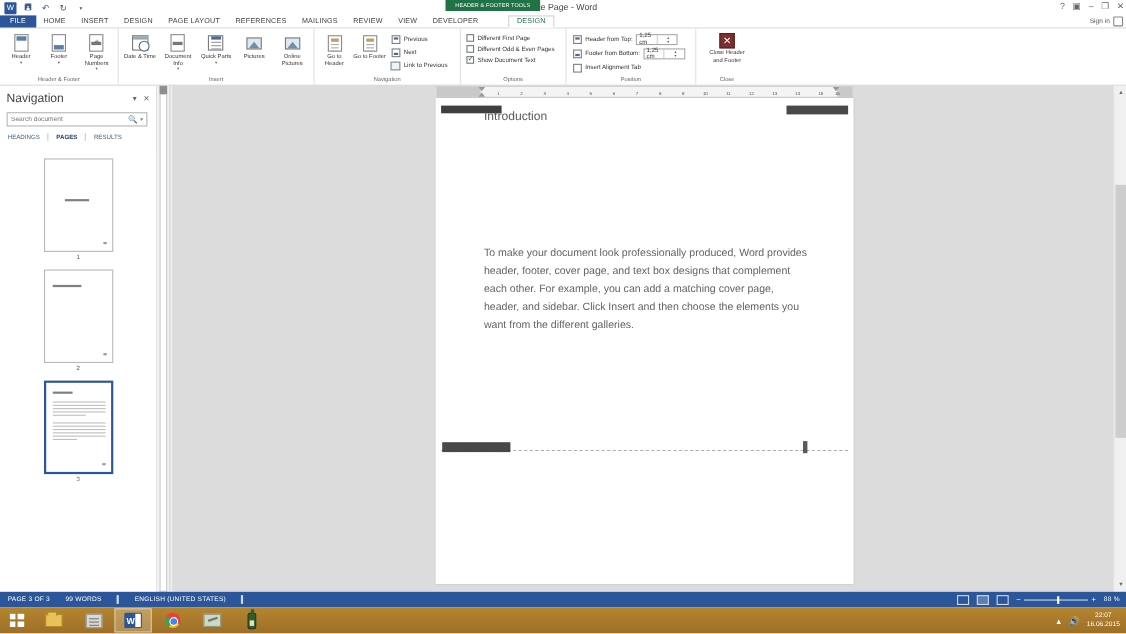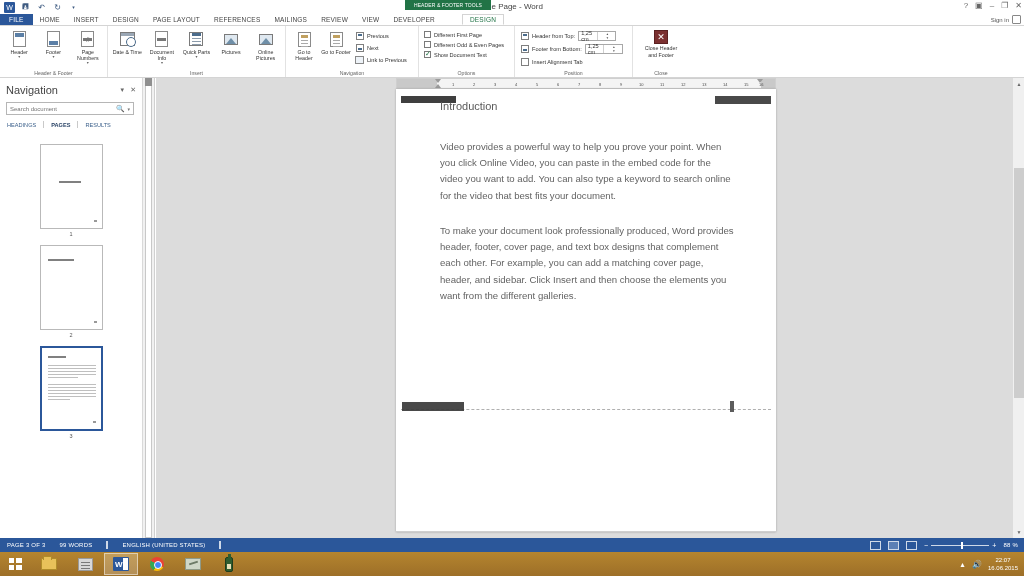--- a/index.html
+++ b/index.html
@@ -703,21 +703,20 @@
       <div class="ind-top" style="left:360px"></div>
     </div>
 
     <div class="page">
 
       <div class="hdr-redact" style="left:5px;top:7px;width:55px;height:7px"></div>
       <div class="hdr-redact light" style="left:319px;top:7px;width:56px;height:8px"></div>
 
       <div class="doc-heading">Introduction</div>
 
-      <div class="doc-para" style="top:50px">Video provides a powerful way to help you prove your point. When you click Online Video, you can paste in the embed code for the video you want to add. You can also type a keyword to search online for the video that best fits your document.</div>
       <div class="doc-para" style="top:134px">To make your document look professionally produced, Word provides header, footer, cover page, and text box designs that complement each other. For example, you can add a matching cover page, header, and sidebar. Click Insert and then choose the elements you want from the different galleries.</div>
 
       <div class="footer-sep"></div>
       <div class="footer-tag"></div>
       <div class="footer-num"></div>
       <div class="page-bottom-line"></div>
     </div>
 
     <svg class="cursor-arrow" width="9" height="13" viewBox="0 0 9 13">
       <path d="M0,0 L0,10 L2.6,7.6 L4.3,11.6 L6,10.9 L4.3,7 L7.6,7 Z" fill="#4a4a4a" stroke="#fff" stroke-width="0.5"></path>

